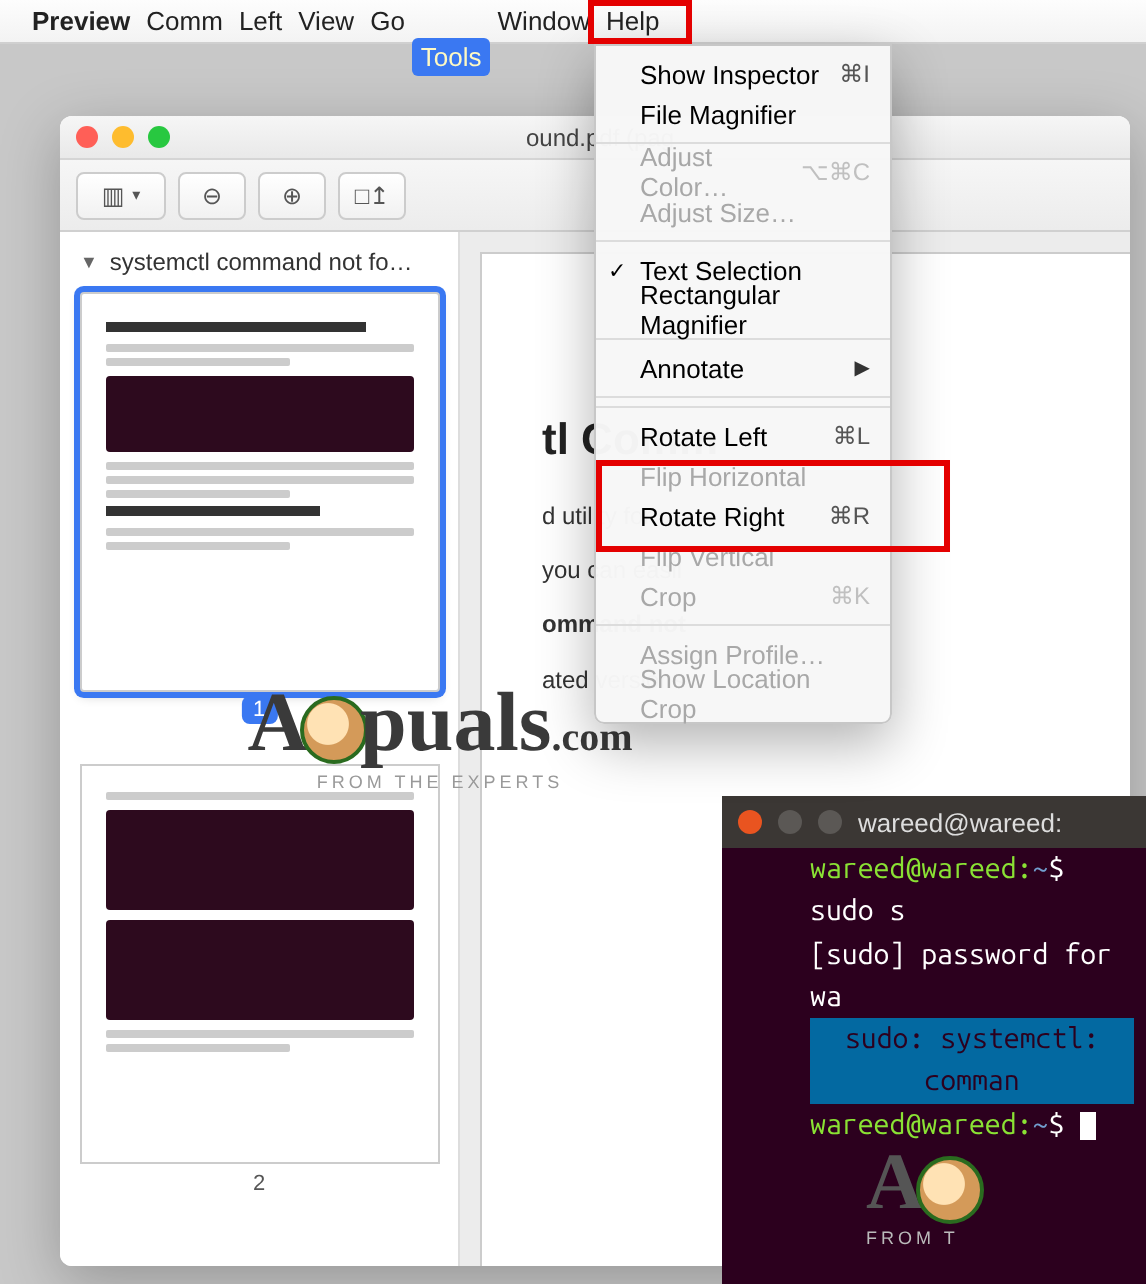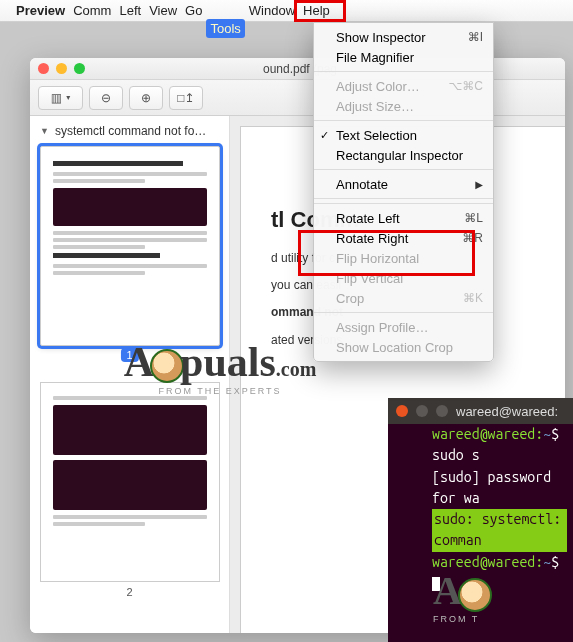--- a/index.html
+++ b/index.html
@@ -105,22 +105,22 @@
   .thumb-content .heading { height:5px; background:#333; margin:4px 0 6px; width:85%;}
 
   .main { flex:1; background:#ececec; position:relative; overflow:hidden;}
   .main-page { position:absolute; top:10px; left:10px; right:-80px; bottom:-80px; background:#fff; border:1px solid #ccc; padding:80px 30px 20px;}
   .main-page h2{ font-size:22px; font-weight:700; margin-bottom:16px;}
   .main-page p{ font-size:12px; line-height:1.6; color:#333; margin-bottom:8px;}
 
   
   .dropdown {
     position:absolute;
-    top:22px; left:313px;
-    width:181px;
+    top:22px; left:297px;
+    width:149px;
     background: rgba(247,247,247,.98);
     border:1px solid #c7c7c7;
     border-radius:0 0 5px 5px;
     box-shadow: 0 10px 28px rgba(0,0,0,.3);
     padding:4px 0;
     z-index: 60;
     color:#000;
   }
   .dd-row { display:flex; align-items:center; padding:2px 10px 2px 22px; font-size:13px; height:20px; position:relative;}
   .dd-row.disabled{ color:#a8a8a8;}
@@ -131,34 +131,34 @@
   .dd-sub{ margin-left:auto; font-size:10px; color:#333;}
 
   
   .hl {
     position:absolute; border:3px solid #e40000; z-index:70; pointer-events:none;
   }
 
   
   .term-overlay {
     position:absolute; right:0; bottom:0;
-    width:185px; height:244px;
+    width:212px; height:244px;
     background:#2c001e;
     z-index:55;
     font-family: "Ubuntu Mono", monospace;
     font-size:14.2px; color:#fff;
     overflow:hidden;
   }
   .term-titlebar{ height:26px; background:#3b3734; display:flex;align-items:center; padding:0 8px; gap:8px;}
   .term-titlebar .tdot{width:12px;height:12px;border-radius:50%;}
   .td-close{background:#e95420;} .td-min{background:#5b5855;} .td-max{background:#5b5855;}
   .term-title{ font-size:13px; color:#ddd; font-family:-apple-system, Arial;}
   .term-body{ padding:0 6px; line-height:1.5;margin-left:38px;}
   .prompt{ color:#8ae234;} .path{color:#729fcf;}
-  .highlight-line{ background:#84cc16; color:#2c001e; padding:0 2px; display:inline-block; width:100%;}
+  .highlight-line{ background:#0369a1; color:#2c001e; padding:0 2px; display:inline-block; width:100%;text-align:center;}
   .cursor{ display:inline-block; width:8px; height:14px; background:#fff; vertical-align:middle;}
 
   
   .watermark {
     position:absolute;
     z-index:56;
     text-align:center;
     pointer-events:none;
   }
   .wm1 { top:338px; left:80px; width:280px; }
@@ -282,39 +282,39 @@
   </div>
   <div class="dd-row disabled">
     <span>Adjust Size…</span>
   </div>
   <div class="dd-sep"></div>
   <div class="dd-row">
     <span class="dd-check">✓</span>
     <span>Text Selection</span>
   </div>
   <div class="dd-row">
-    <span>Rectangular Inspector</span>
+    <span>Rectangular Magnifier</span>
   </div>
   <div class="dd-sep"></div>
   <div class="dd-row">
     <span>Annotate</span>
       <span class="dd-sub">▶</span>
   </div>
   <div class="dd-sep"></div>
   <div class="dd-sep"></div>
   <div class="dd-row">
     <span>Rotate Left</span>
       <span class="sc">⌘L</span>
   </div>
+  <div class="dd-row disabled">
+    <span>Flip Horizontal</span>
+  </div>
   <div class="dd-row">
     <span>Rotate Right</span>
       <span class="sc">⌘R</span>
-  </div>
-  <div class="dd-row disabled">
-    <span>Flip Horizontal</span>
   </div>
   <div class="dd-row disabled">
     <span>Flip Vertical</span>
   </div>
   <div class="dd-row disabled">
     <span>Crop</span>
       <span class="sc">⌘K</span>
   </div>
   <div class="dd-sep"></div>
   <div class="dd-row disabled">

